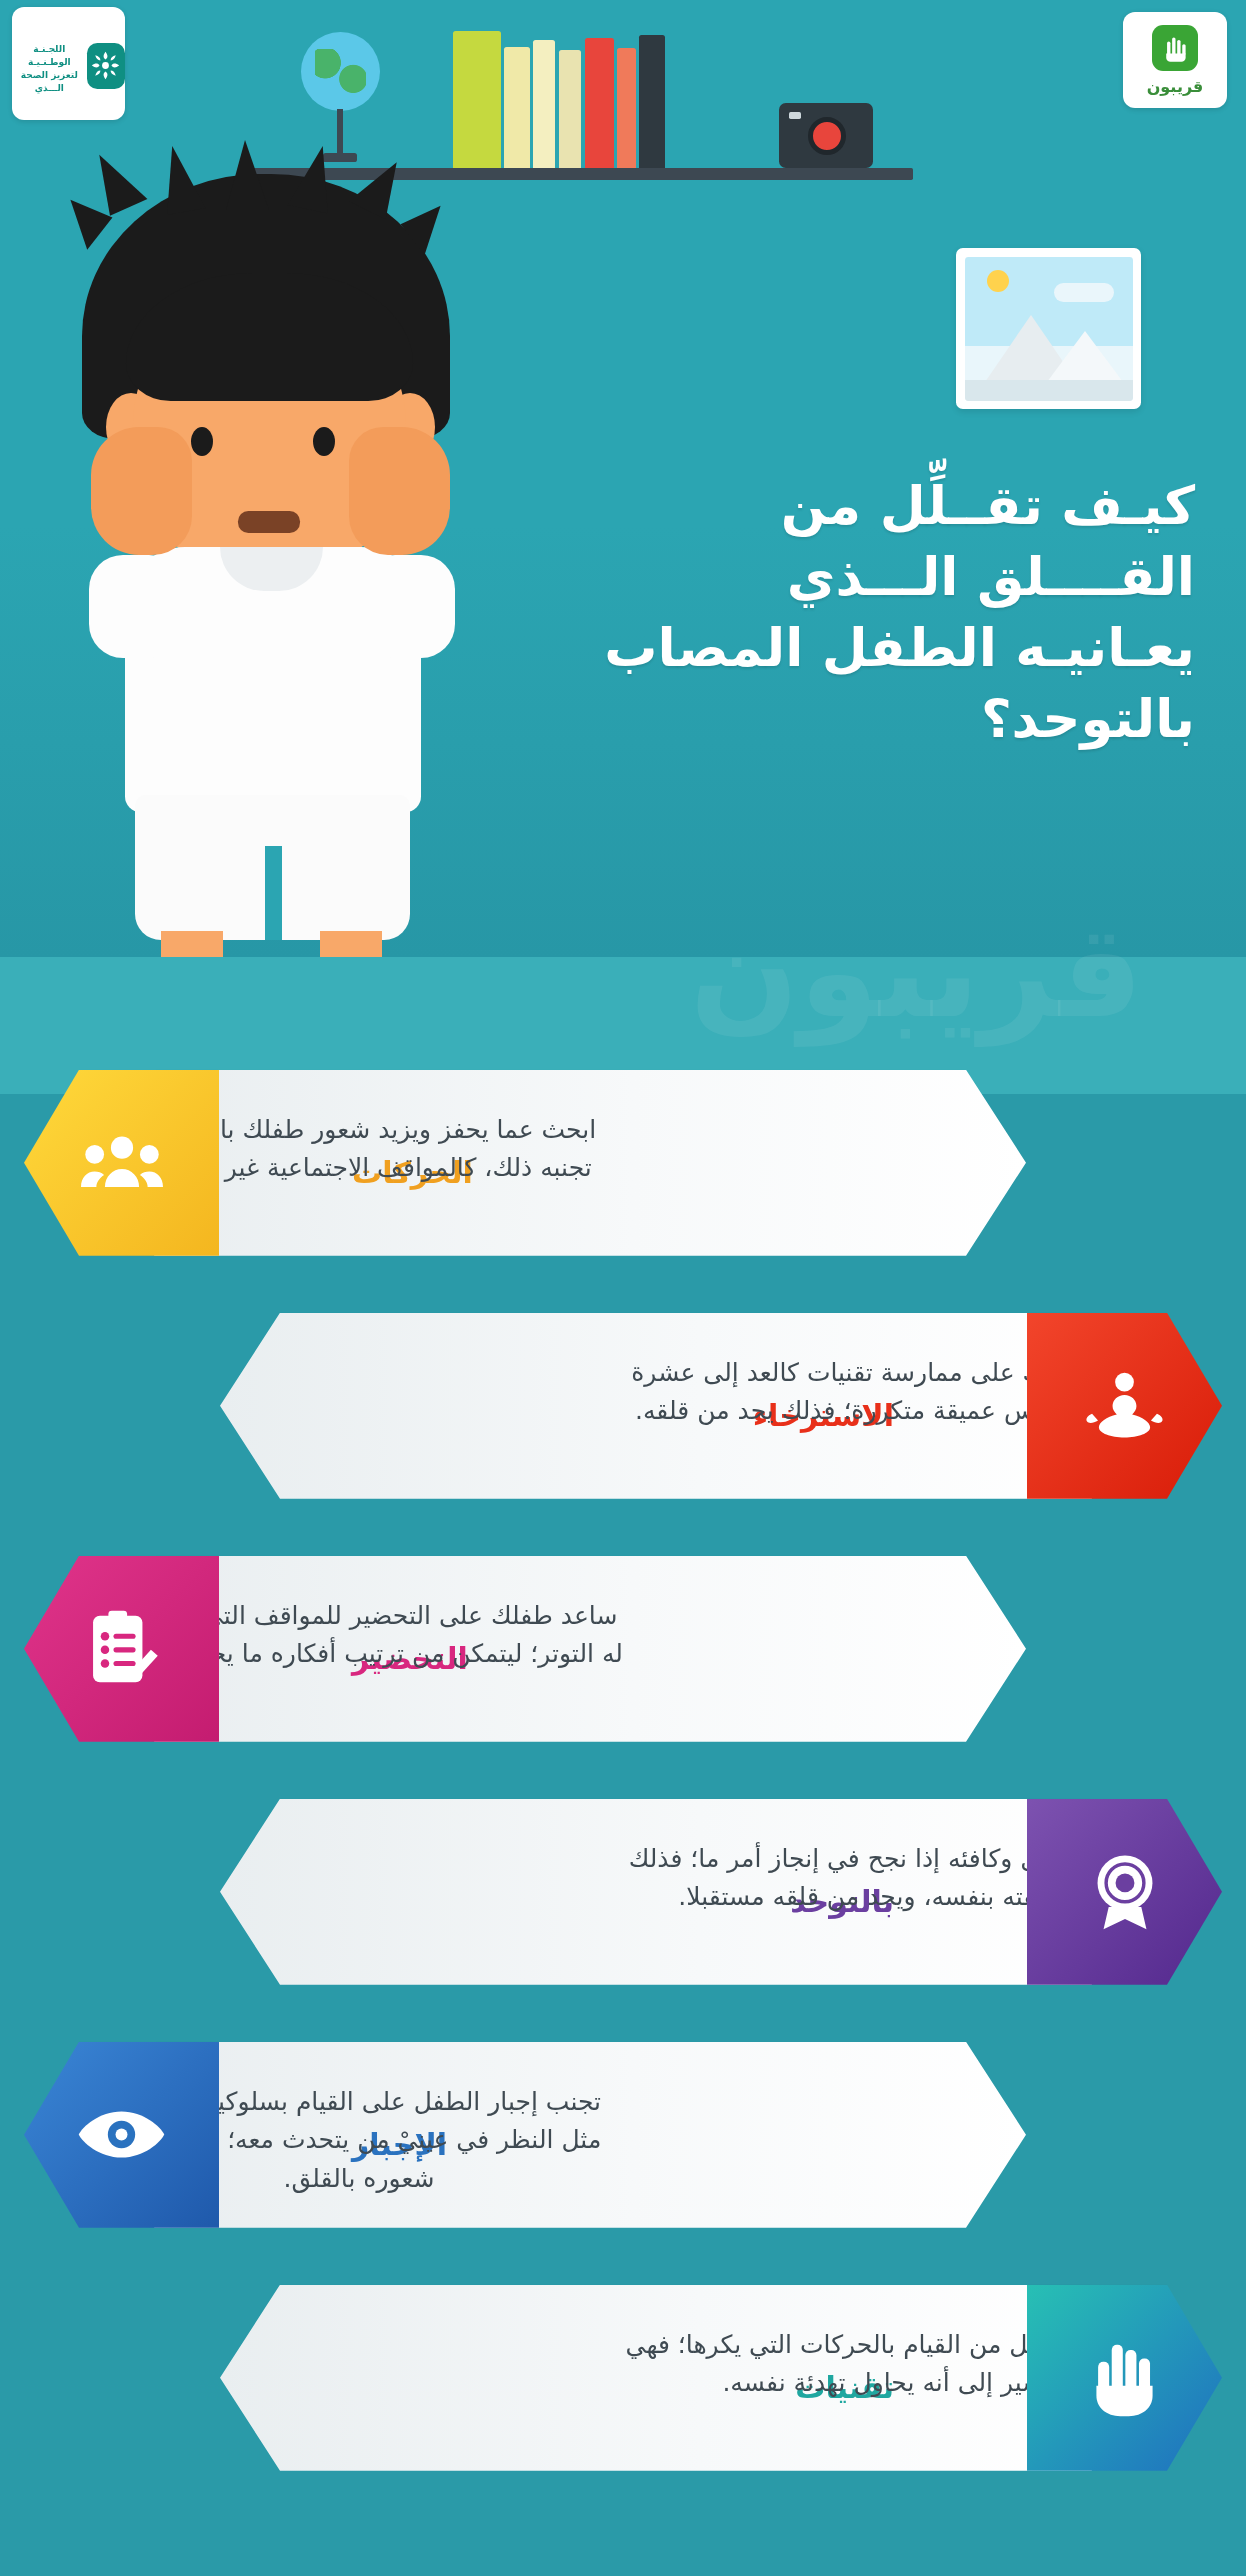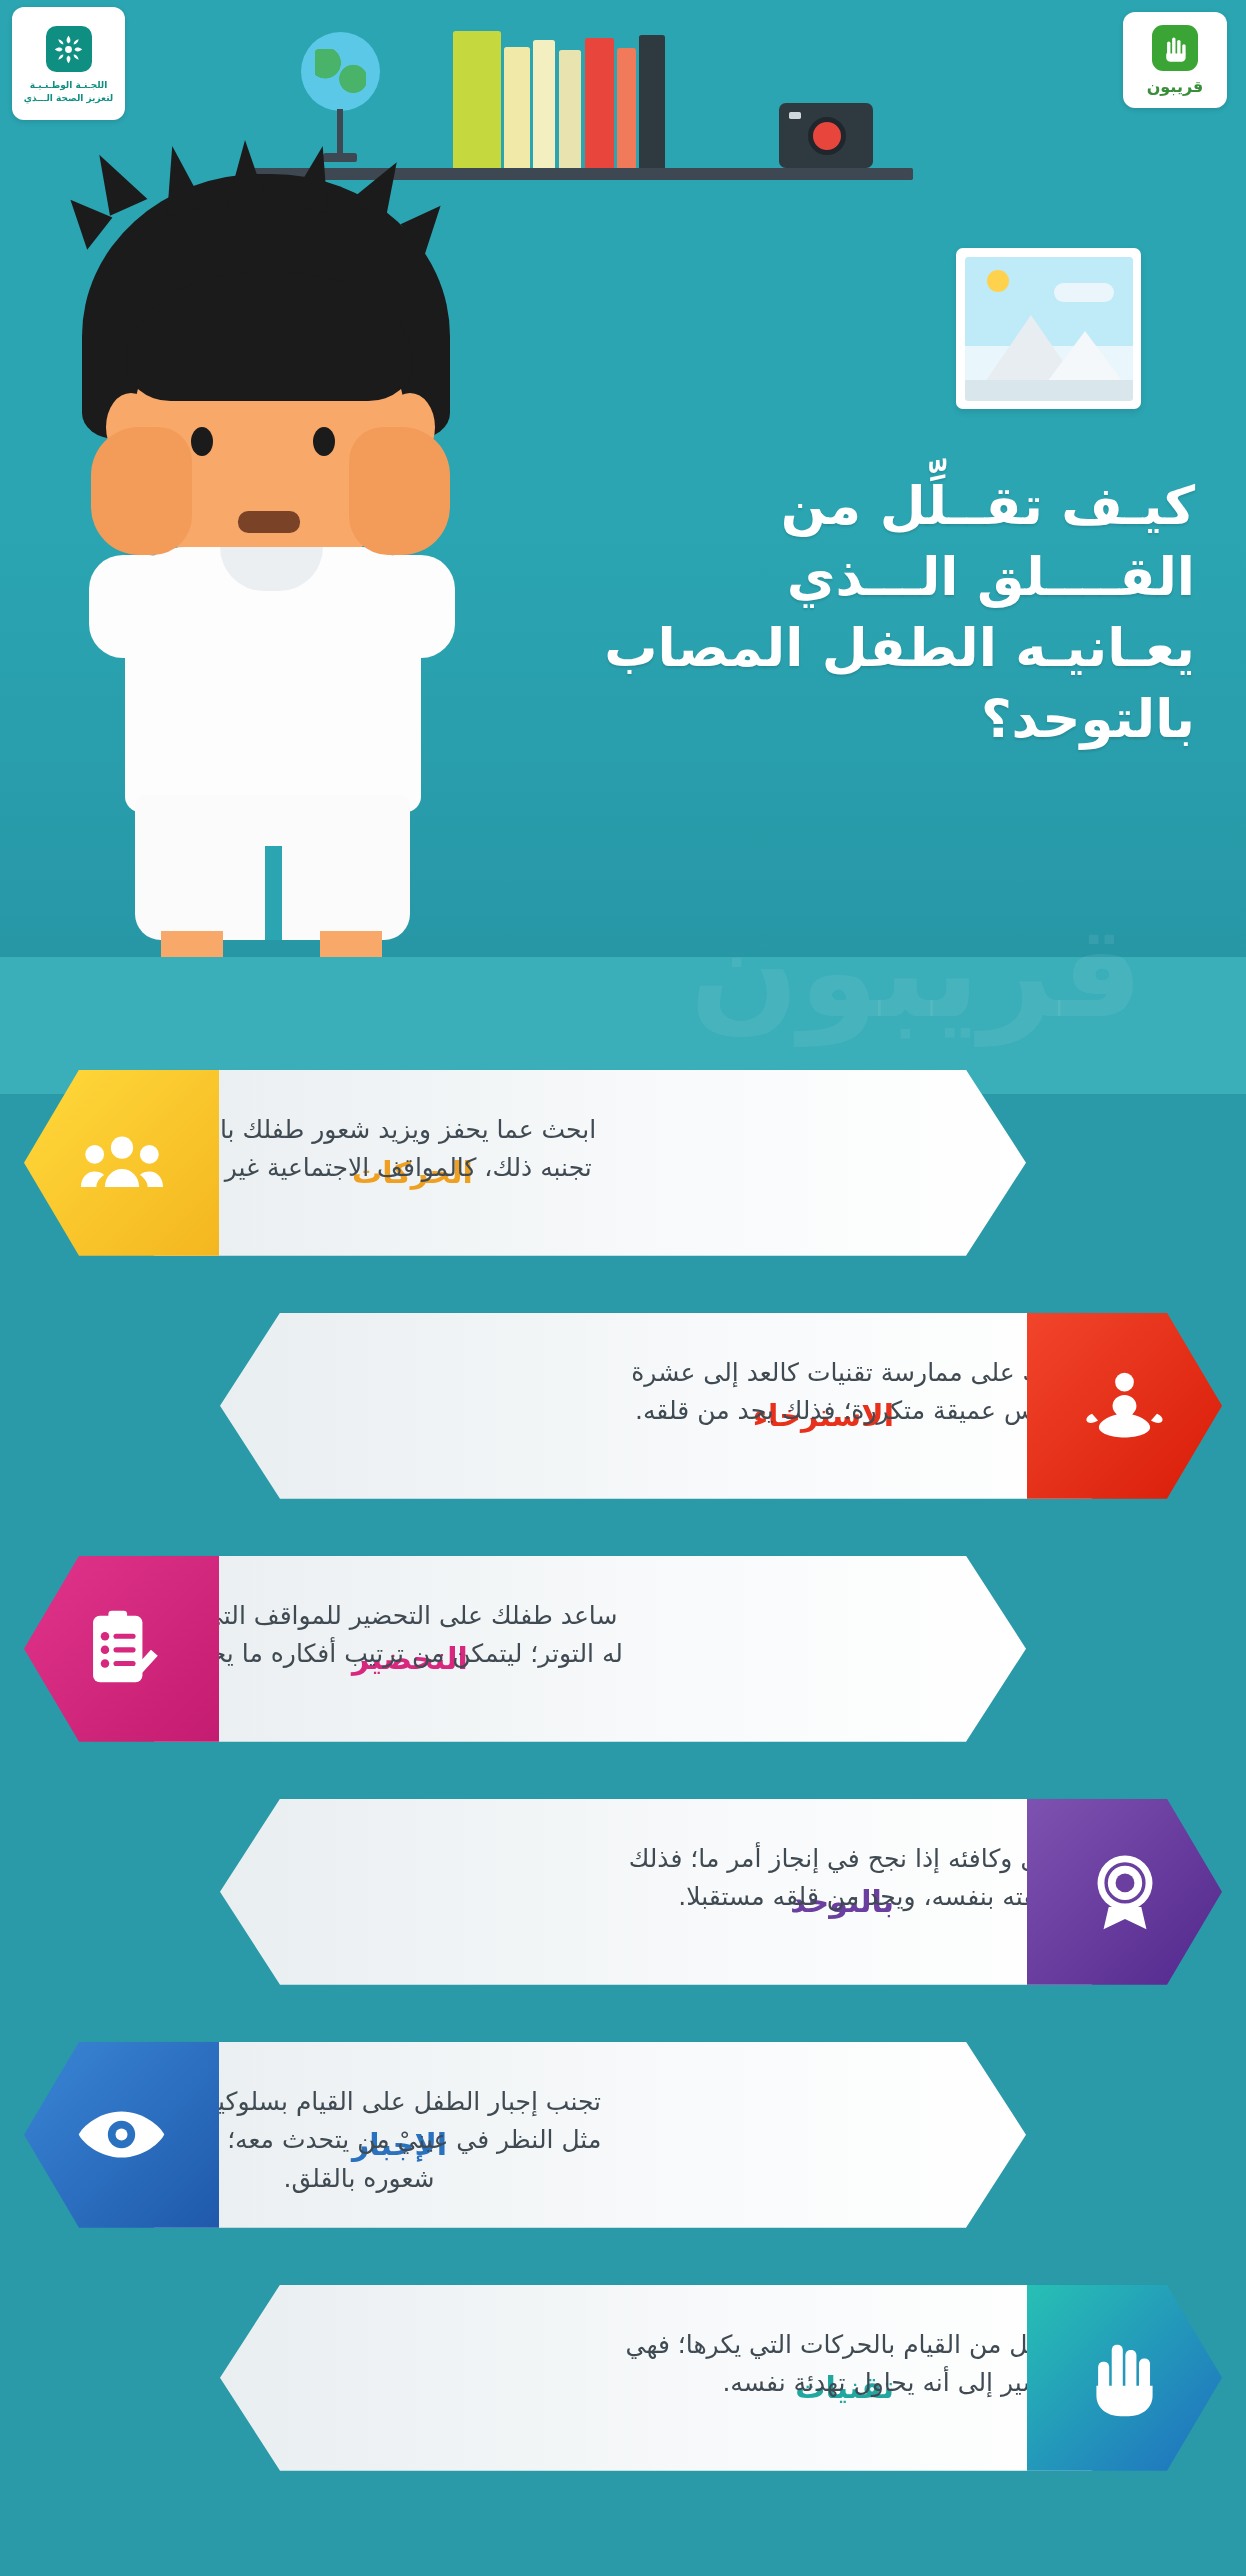--- a/index.html
+++ b/index.html
@@ -43,21 +43,21 @@
   .wm3 { top: 2291px; right: 154px; font-size: 111px; }
 
   
   .logo-card {
     position: absolute;
     top: 6.8px; left: 12px;
     width: 113px; height: 113px;
     background: #fff;
     border-radius: 12px;
     box-shadow: 0 1.7px 5.1px rgba(0,0,0,0.12);
-    display: flex; flex-direction: column;
+    display: flex; flex-direction: row;
     align-items: center; justify-content: center;
     padding-top: 5.1px;
   }
   .logo-mark {
     width: 46px; height: 46px;
     border-radius: 10.3px;
     background: #0f8f82;
     display: flex; align-items: center; justify-content: center;
     color: #fff; font-size: 26px; line-height: 1;
   }

